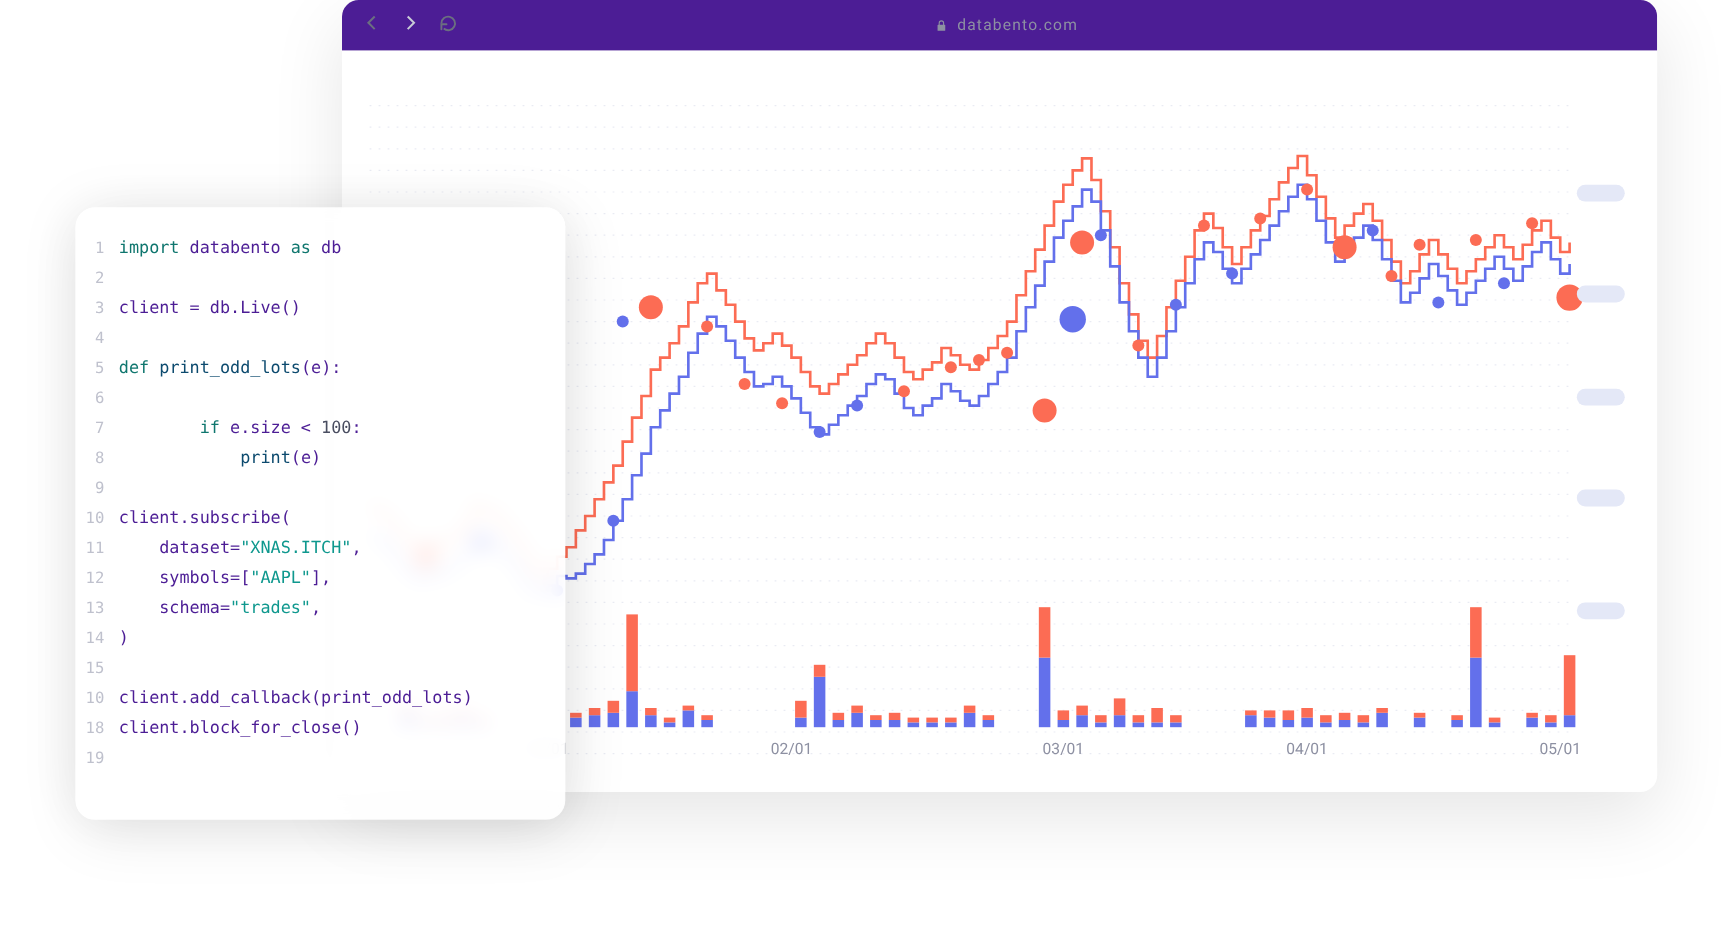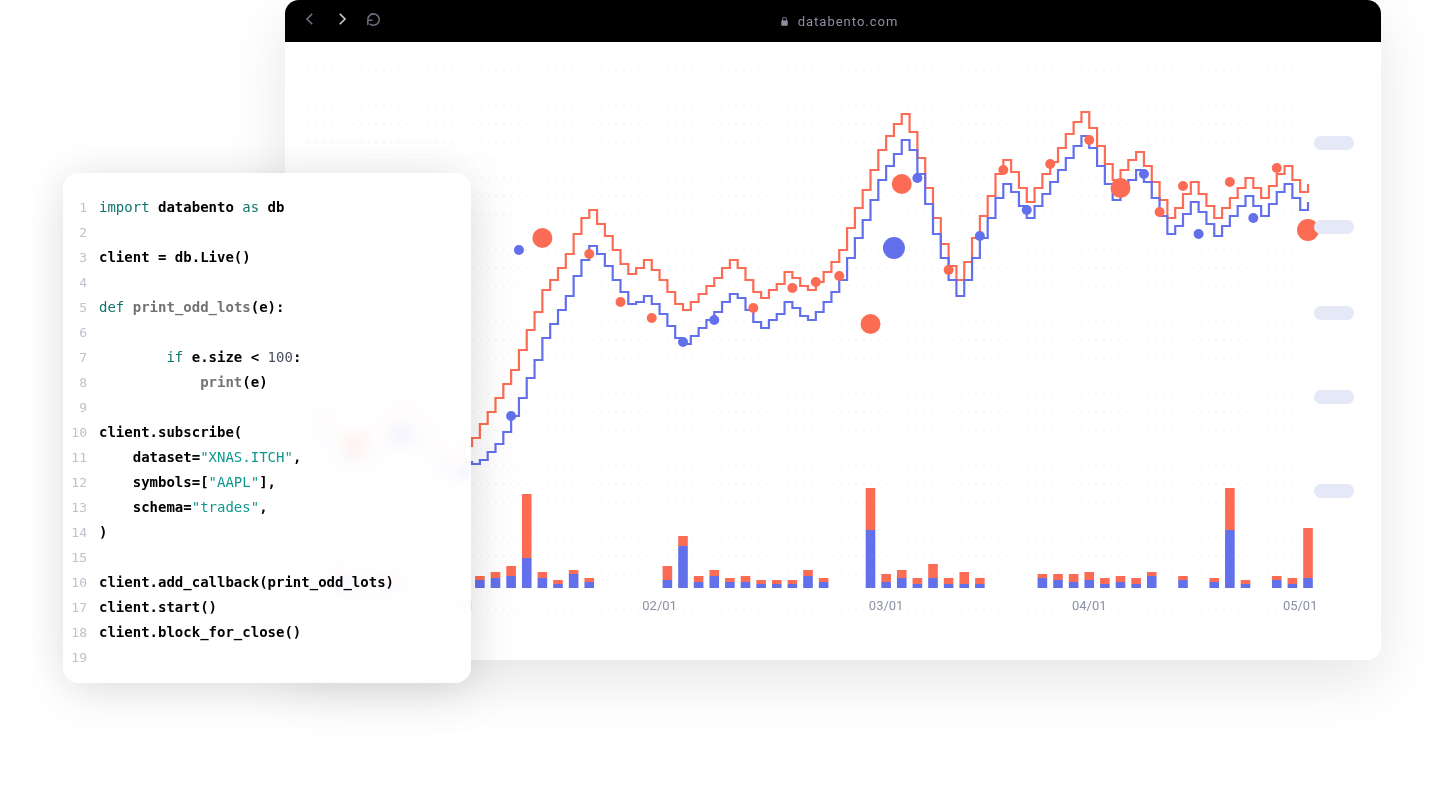--- a/index.html
+++ b/index.html
@@ -16,39 +16,39 @@
   border-radius: 14px;
   box-shadow: 0 20px 60px rgba(0,0,0,0.10);
   overflow: hidden;
 }
 .toolbar {
   height: 42px;
   display: flex;
   align-items: center;
   padding: 0 16px;
   gap: 14px;
-  background: #000000;
+  background: #4c1d95;
 }
 .chevron { width: 18px; height: 18px; stroke: #6b6f80; stroke-width: 2.25; fill: none; }
 .chevron.dim { stroke: #c8cbd6; }
 .reload { width: 17px; height: 17px; stroke: #6b6f80; stroke-width: 2.25; fill: none; }
 .addr {
   flex: 0 0 auto;
   margin: 0 auto;
   display: flex;
   align-items: center;
   gap: 8px;
   font-size: 13px;
   color: #8d90a2;
   letter-spacing: 1px;
 }
 .lock { width: 11px; height: 11px; fill: #8d90a2; }
 
 
-.chart-wrap { position: absolute; left: 15px; top: 58px; width: 1066px; height: 572px; }
+.chart-wrap { position: absolute; left: 15px; top: 76px; width: 1066px; height: 572px; }
 .chart-wrap svg { position: absolute; left: 0; top: 0; }
 .pill { fill: #e4e8f7; rx: 7; ry: 7; }
 .price-series { fill: none; stroke-width: 2.2; }
 .red-line { stroke: #fc6c54; }
 .blue-line { stroke: #6370eb; }
 .dot-red { fill: #fc6c54; }
 .dot-blue { fill: #6370eb; }
 .bar-red { fill: #fc6c54; }
 .bar-blue { fill: #6370eb; }
 
@@ -68,23 +68,23 @@
 }
 .code-line {
   display: flex;
   font-family: ui-monospace, SFMono-Regular, "SF Mono", Menlo, Consolas, monospace;
   font-size: 14px;
   line-height: 25px;
   white-space: pre;
 }
 .ln { width: 36px; text-align: right; color: #bfc1cd; padding-right: 12px; font-size: 13px; flex-shrink: 0; }
 .kw  { color: #0f766e; }
-.fn  { color: #737373; font-weight: bold; }
+.fn  { color: #0c4a6e; }
 .str { color: #0f988e; }
-.txt { color: #000000; font-weight: bold; }
+.txt { color: #4c1d95; }
 .num { color: #4a4e61; margin-top: 12px; }
 </style>
 </head>
 <body>
 
 <div class="browser">
   <div class="toolbar">
     <span>
       <svg class="chevron" viewBox="0 0 24 24">
           <polyline points="15 5 8 12 15 19"></polyline>
@@ -311,17 +311,16 @@
       <div class="code-line"><span class="ln">7</span><span><span class="txt">        </span><span class="kw">if</span><span class="txt"> e.size &lt; </span><span class="num">100</span><span class="txt">:</span></span></div>
       <div class="code-line"><span class="ln">8</span><span><span class="txt">            </span><span class="fn">print</span><span class="txt">(e)</span></span></div>
       <div class="code-line"><span class="ln">9</span><span></span></div>
       <div class="code-line"><span class="ln">10</span><span><span class="txt">client.subscribe(</span></span></div>
       <div class="code-line"><span class="ln">11</span><span><span class="txt">    dataset=</span><span class="str">"XNAS.ITCH"</span><span class="txt">,</span></span></div>
       <div class="code-line"><span class="ln">12</span><span><span class="txt">    symbols=[</span><span class="str">"AAPL"</span><span class="txt">],</span></span></div>
       <div class="code-line"><span class="ln">13</span><span><span class="txt">    schema=</span><span class="str">"trades"</span><span class="txt">,</span></span></div>
       <div class="code-line"><span class="ln">14</span><span><span class="txt">)</span></span></div>
       <div class="code-line"><span class="ln">15</span><span></span></div>
       <div class="code-line"><span class="ln">10</span><span><span class="txt">client.add_callback(print_odd_lots)</span></span></div>
-      <div class="code-line"><span class="ln">17</span><span><span class="txt">client.start()</span></span></div>
       <div class="code-line"><span class="ln">18</span><span><span class="txt">client.block_for_close()</span></span></div>
       <div class="code-line"><span class="ln">19</span><span></span></div>
     </div>
 </div>
 
 </body></html>

